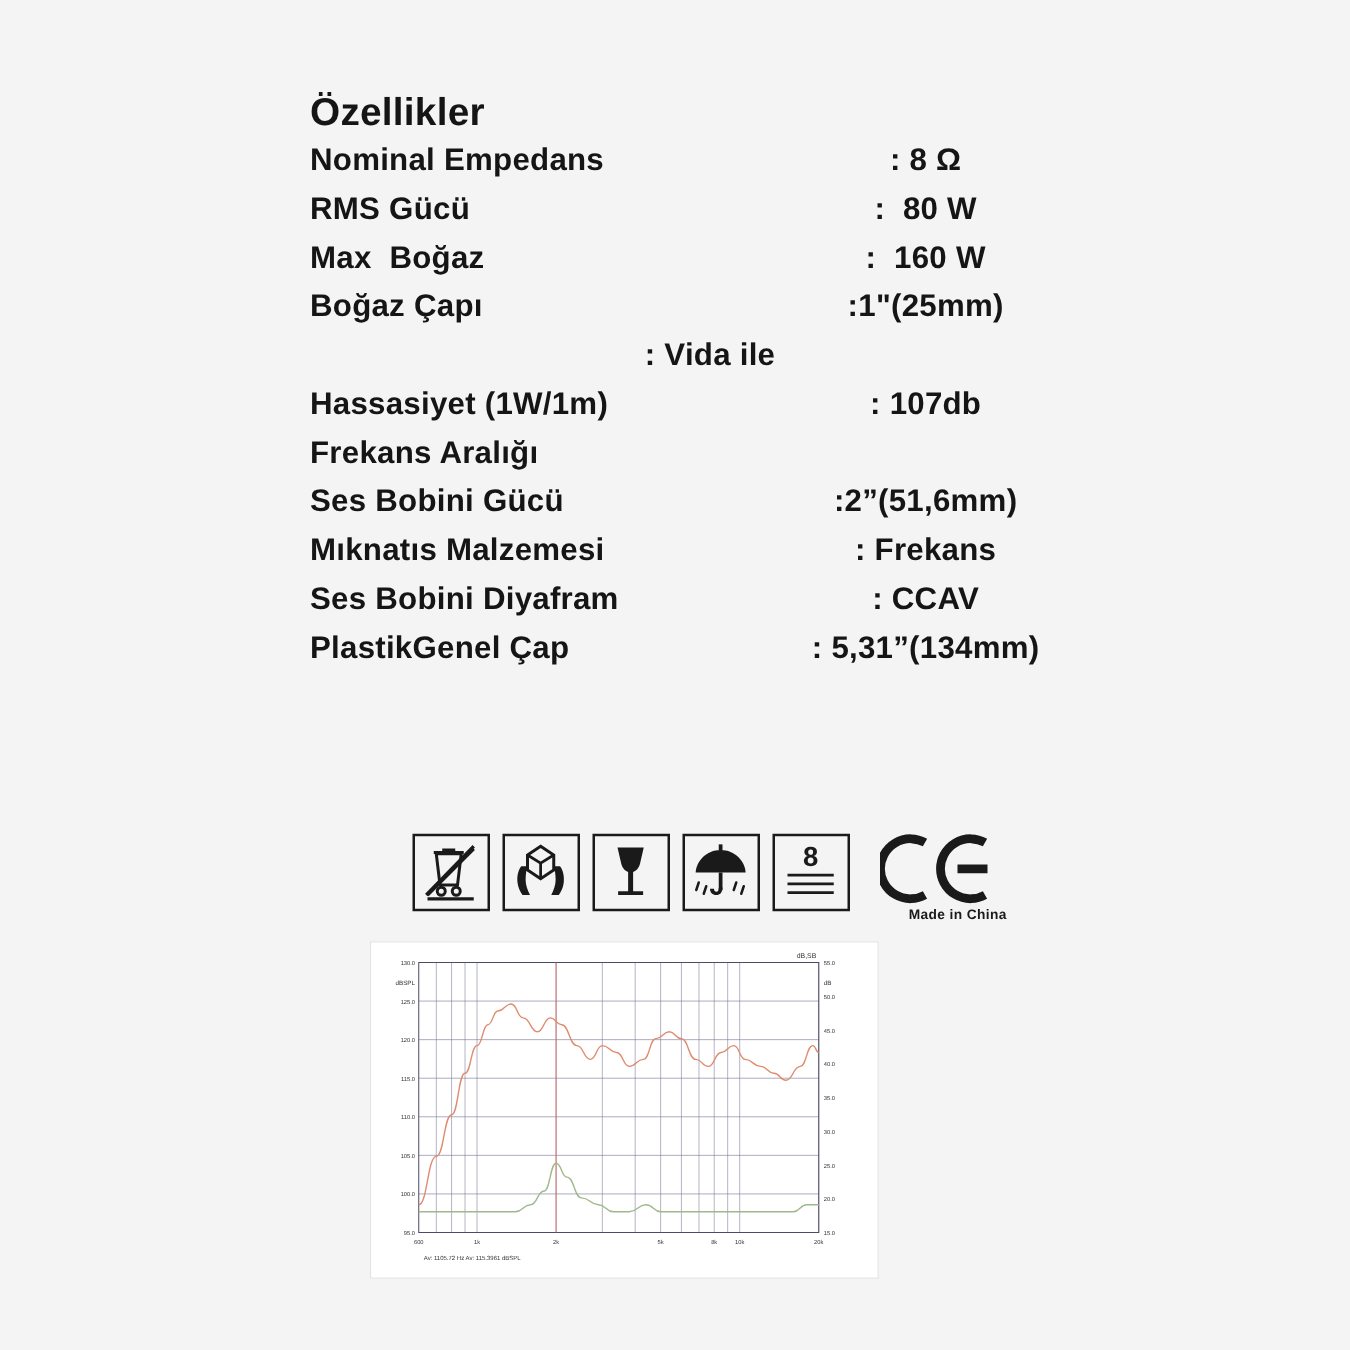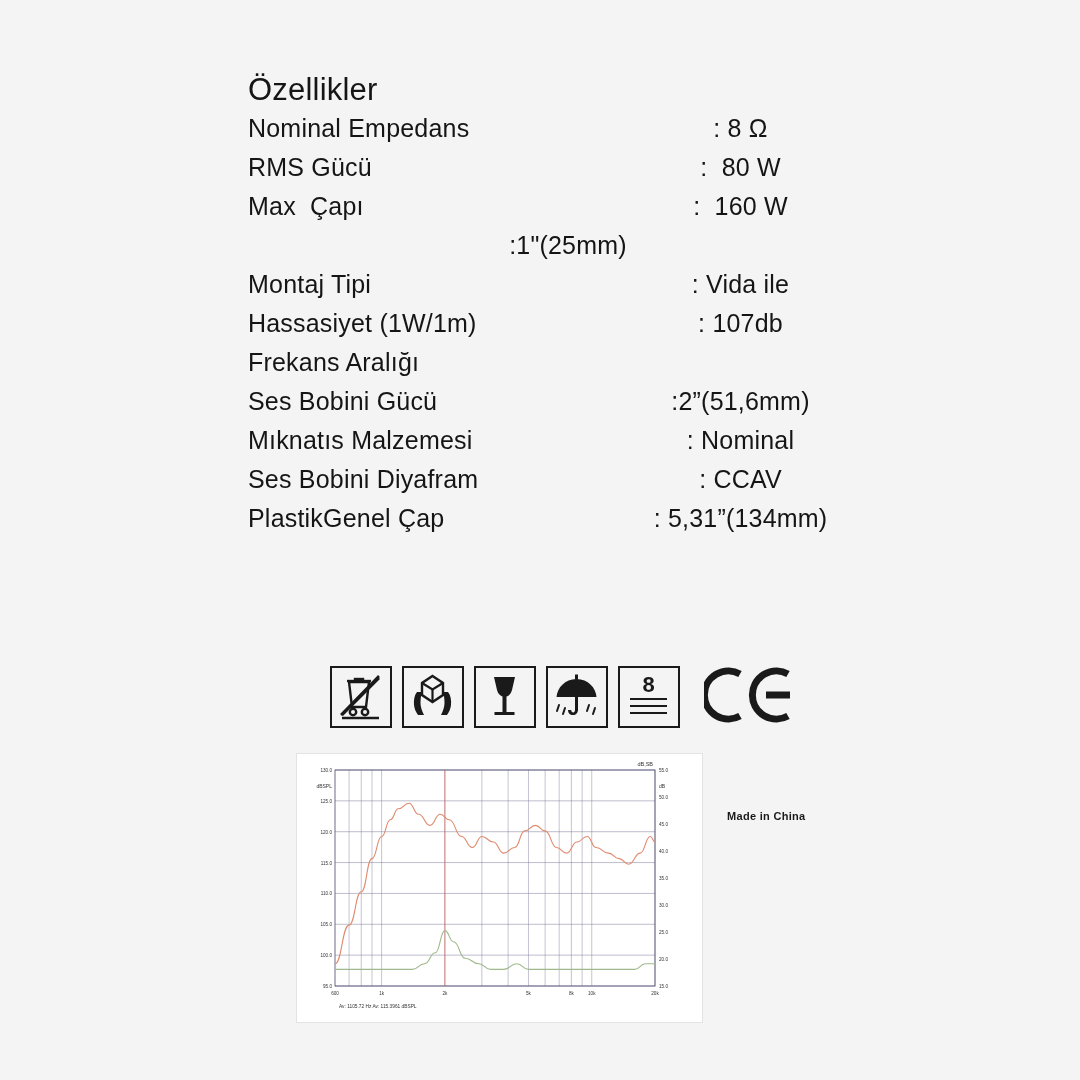--- a/index.html
+++ b/index.html
@@ -15,20 +15,21 @@
     overflow: hidden;
     position: relative;
   }
 
   
   #spec-block {
     position: absolute;
     left: 248px;
     top: 70px;
     width: 640px;
+    font-weight: bold;
   }
   #spec-title {
     font-size: 31px;
     line-height: 39px;
     letter-spacing: 0.2px;
     color: #151515;
   }
   .spec-row {
     display: flex;
     font-size: 25px;
@@ -66,21 +67,21 @@
   .sym-box svg { display: block; }
 
   #ce-mark {
     margin-left: 14px;
   }
 
   
   #made-in-china {
     position: absolute;
     left: 727px;
-    top: 810px;
+    top: 726px;
     font-size: 11px;
     font-weight: bold;
     letter-spacing: 0.3px;
     color: #1a1a1a;
   }
 
   
   #chart-panel {
     position: absolute;
     left: 296px;
@@ -101,44 +102,44 @@
 
   <div class="spec-row">
     <span class="spec-label">Nominal Empedans</span>
     <span class="spec-value">: 8 Ω</span>
   </div>
   <div class="spec-row">
     <span class="spec-label">RMS Gücü</span>
     <span class="spec-value">:  80 W</span>
   </div>
   <div class="spec-row">
-    <span class="spec-label">Max  Çapı</span>
+    <span class="spec-label">Max  Boğaz</span>
     <span class="spec-value">:  160 W</span>
   </div>
   <div class="spec-row">
+    <span class="spec-label">Boğaz Çapı</span>
     <span class="spec-value">:1"(25mm)</span>
   </div>
   <div class="spec-row">
-    <span class="spec-label">Montaj Tipi</span>
     <span class="spec-value">: Vida ile</span>
   </div>
   <div class="spec-row">
     <span class="spec-label">Hassasiyet (1W/1m)</span>
     <span class="spec-value">: 107db</span>
   </div>
   <div class="spec-row">
     <span class="spec-label">Frekans Aralığı</span>
   </div>
   <div class="spec-row">
     <span class="spec-label">Ses Bobini Gücü</span>
     <span class="spec-value">:2”(51,6mm)</span>
   </div>
   <div class="spec-row">
     <span class="spec-label">Mıknatıs Malzemesi</span>
-    <span class="spec-value">: Nominal</span>
+    <span class="spec-value">: Frekans</span>
   </div>
   <div class="spec-row">
     <span class="spec-label">Ses Bobini Diyafram</span>
     <span class="spec-value">: CCAV</span>
   </div>
   <div class="spec-row">
     <span class="spec-label">PlastikGenel Çap</span>
     <span class="spec-value">: 5,31”(134mm)</span>
   </div>
 </div>

